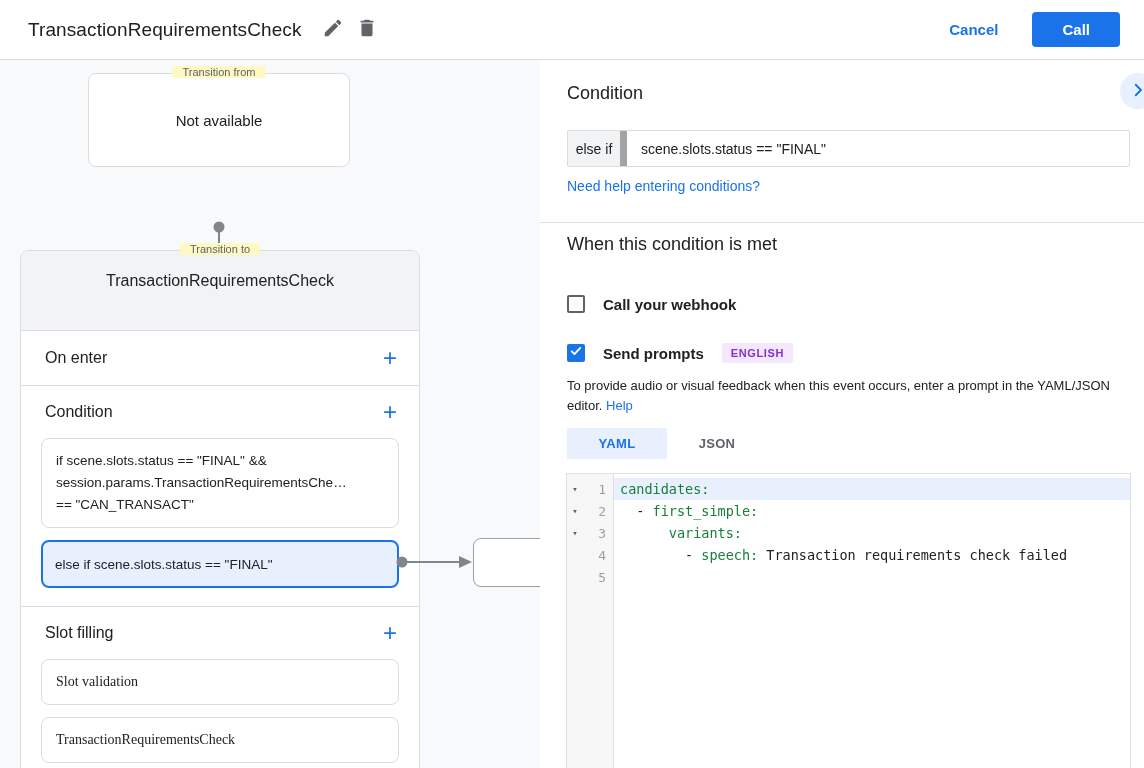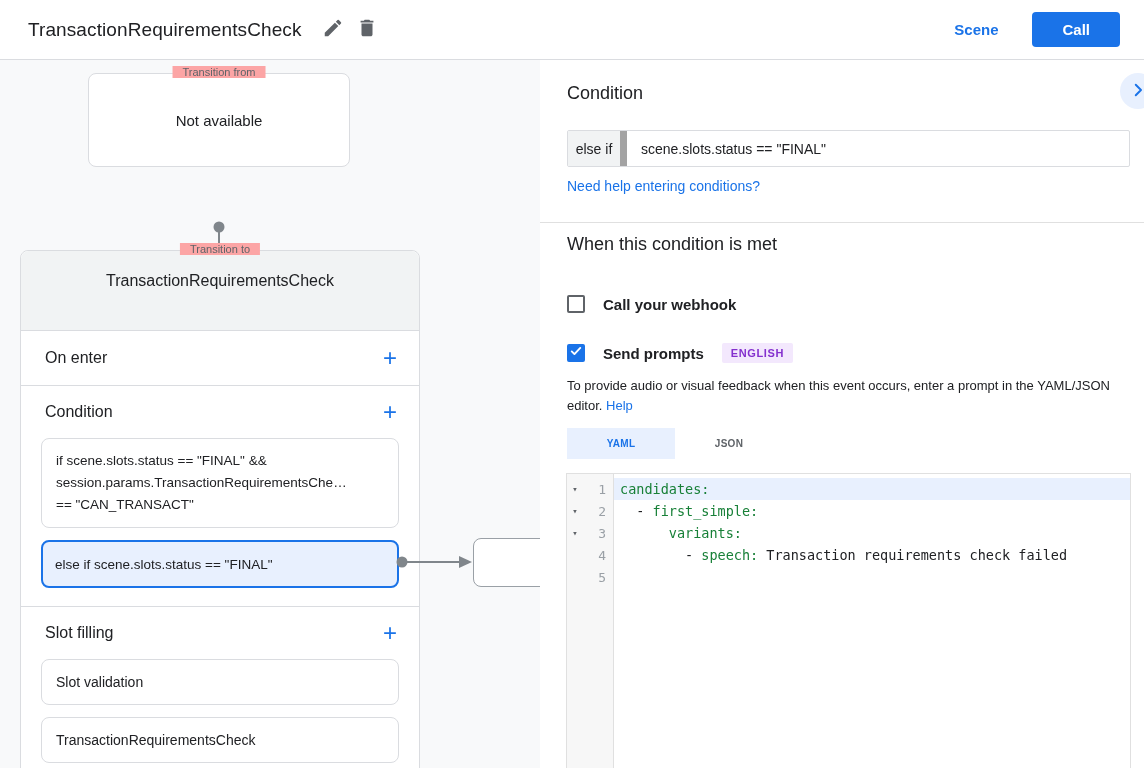--- a/index.html
+++ b/index.html
@@ -38,21 +38,21 @@
   
   .canvas {
     position: absolute; top: 60px; left: 0; width: 540px; height: 708px;
     background: #f8f9fa; z-index: 1;
   }
   .node-box {
     position: absolute; background: #fff; border: 1px solid #dadce0; border-radius: 8px;
   }
   .node-legend {
     position: absolute; top: -8px; left: 50%; transform: translateX(-50%);
-    font-size: 11px; color: #5f6368; background: #fca5a5; padding: 0 10px; white-space: nowrap;
+    font-size: 11px; color: #5f6368; background: #fef9c3; padding: 0 10px; white-space: nowrap;
   }
   .from-box { left: 88px; top: 13px; width: 262px; height: 94px;
     display: flex; align-items: center; justify-content: center; }
   .from-content { font-size: 15px; color: #202124; }
 
   .down-arrow { position: absolute; left: 212px; top: 101px; }
 
   
   .scene-card {
     position: absolute; left: 20px; top: 190px; width: 400px; height: 600px;
@@ -81,20 +81,21 @@
   }
   .cond-box2 {
     margin: 12px 20px 18px; height: 48px; border: 2px solid #1a73e8; background: #e8f0fe;
     border-radius: 8px; display: flex; align-items: center; padding: 0 12px;
     font-size: 13.5px; color: #202124; cursor: pointer;
   }
   .slot-box {
     margin: 0 20px 12px; height: 46px; border: 1px solid #dadce0; border-radius: 8px;
     display: flex; align-items: center; padding: 4px 14px; font-size: 14px; background: #fff;
     cursor: pointer;
+    font-family: Liberation Serif, serif;
   }
 
   .connector { position: absolute; left: 396px; top: 490px; }
   .target-box {
     position: absolute; left: 473px; top: 478px; width: 120px; height: 49px;
     background: #fff; border: 1px solid #9aa0a6; border-radius: 8px;
   }
 
   
   .panel {
@@ -141,22 +142,22 @@
     letter-spacing: 0.6px; padding: 4px 9px; border-radius: 2px;
   }
   .prompt-desc {
     position: absolute; left: 27px; top: 316px; width: 568px;
     font-size: 13px; line-height: 20px; color: #202124;
   }
   .prompt-desc a { color: #1a73e8; text-decoration: none; cursor: pointer; }
 
   .tabs { position: absolute; left: 27px; top: 368px; display: flex; }
   .tab {
-    width: 108px; height: 31px; display: flex; align-items: center; justify-content: center;
-    font-size: 10px; font-weight: 700; letter-spacing: 0.3px; color: #5f6368; cursor: pointer;
+    width: 100px; height: 31px; display: flex; align-items: center; justify-content: center;
+    font-size: 13px; font-weight: 700; letter-spacing: 0.3px; color: #5f6368; cursor: pointer;
   }
   .tab.active { background: #e8f0fe; color: #1a73e8; }
 
   .editor {
     position: absolute; left: 26px; top: 413px; width: 565px; height: 300px;
     border: 1px solid #e0e0e0; display: flex; background: #fff;
     font-family: "DejaVu Sans Mono", monospace; font-size: 13.5px;
   }
   .gutter {
     width: 47px; background: #f7f7f7; border-right: 1px solid #e0e0e0;
@@ -184,21 +185,21 @@
     </span>
   </button>
   <button class="icon-btn">
     <span>
       <svg width="22" height="22" viewBox="0 0 24 24" fill="#5f6368">
           <path d="M6 19c0 1.1.9 2 2 2h8c1.1 0 2-.9 2-2V7H6v12zM19 4h-3.5l-1-1h-5l-1 1H5v2h14V4z"></path>
         </svg>
     </span>
   </button>
   <div class="topbar-spacer"></div>
-  <button class="cancel-btn">Scene</button>
+  <button class="cancel-btn">Cancel</button>
   <button class="save-btn">Call</button>
 </div>
 
 <div class="canvas">
 
   <div class="node-box from-box">
     <span class="node-legend">Transition from</span>
     <span class="from-content">Not available</span>
   </div>
 

